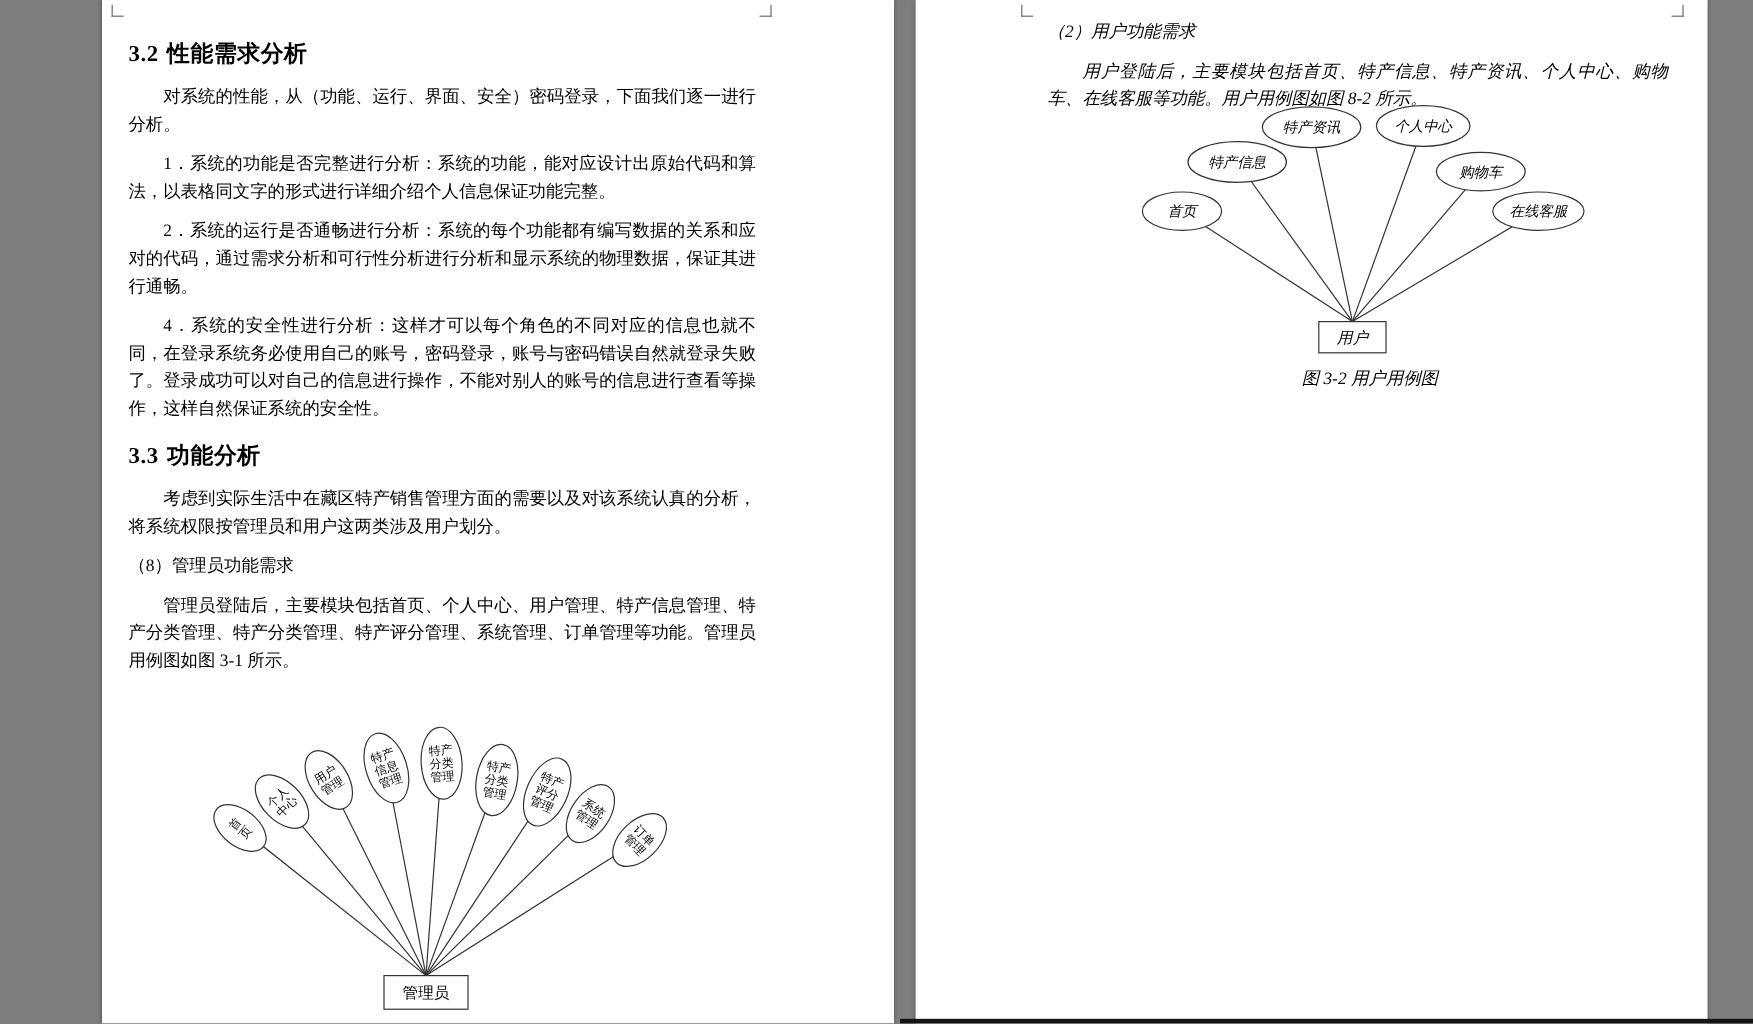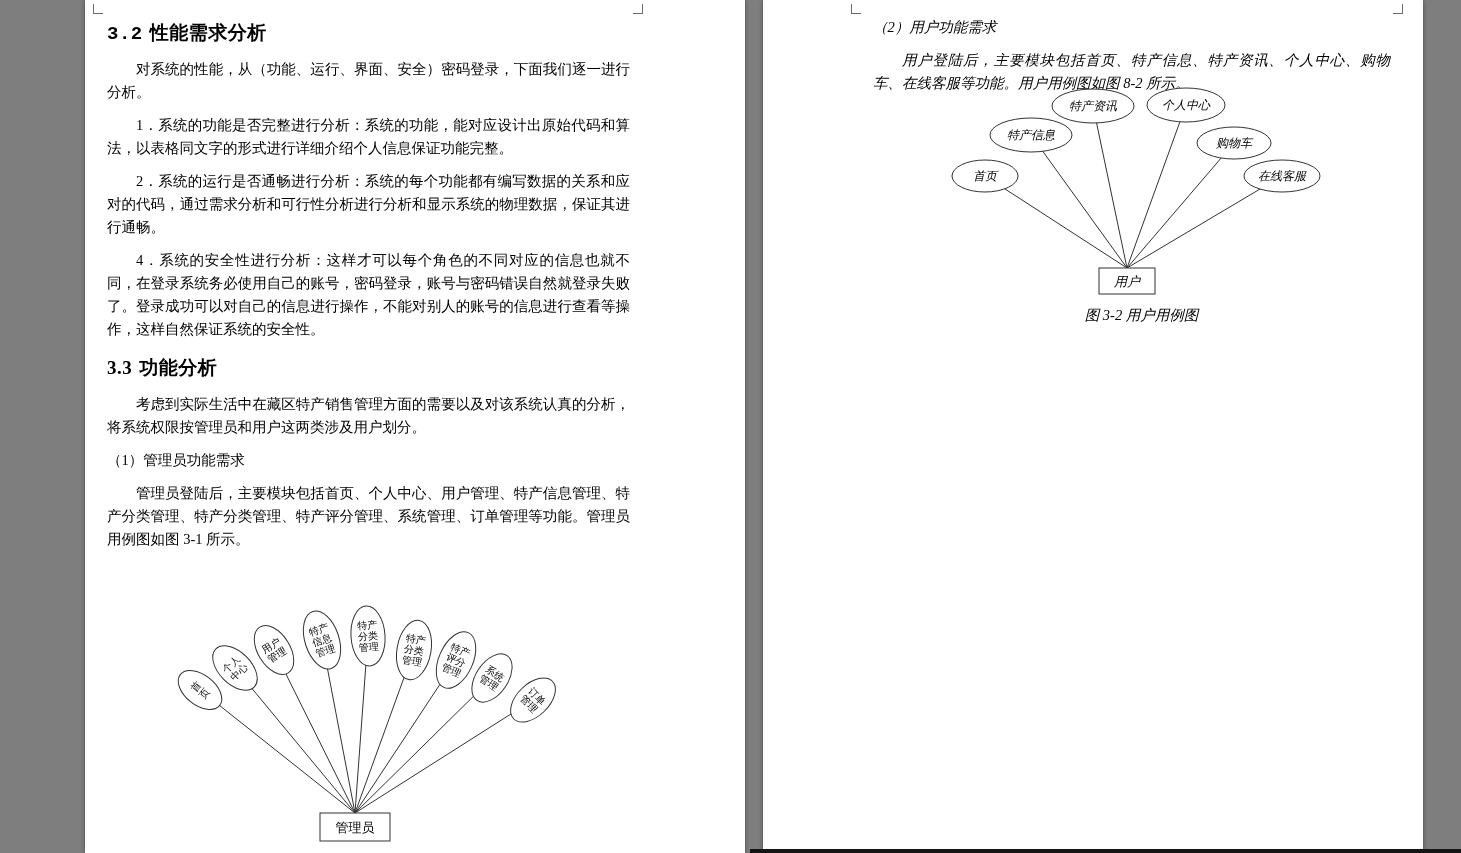--- a/index.html
+++ b/index.html
@@ -27,21 +27,21 @@
     width: 10px;
     height: 10px;
   }
   .crop.tl { border-left: 1px solid #6b6b6b; border-bottom: 1px solid #6b6b6b; }
   .crop.tr { border-right: 1px solid #6b6b6b; border-bottom: 1px solid #6b6b6b; }
 
   .content-left  { position: absolute; left: 22px;  width: 523px; top: 20px; }
   .content-right { position: absolute; left: 110px; width: 517px; top: 16px; }
 
   h2.sec { font-size: 19px; font-weight: bold; margin: 14px 0 12px 0; letter-spacing: 0.5px; }
-  h2.sec.first { margin-top: 0; font-family: Liberation Mono, monospace; }
+  h2.sec.first { margin-top: 12px; }
   h2.sec .sec-title { margin-left: 7px; }
 
   p.body {
     font-size: 14.5px;
     line-height: 23px;
     text-align: justify;
     text-indent: 2em;
     margin-bottom: 10px;
   }
   p.noindent { text-indent: 0; }
@@ -80,21 +80,21 @@
     <h2 class="sec first"><span>3.2</span><span class="sec-title">性能需求分析</span></h2>
 
     <p class="body">对系统的性能，从（功能、运行、界面、安全）密码登录，下面我们逐一进行分析。</p>
     <p class="body">1．系统的功能是否完整进行分析：系统的功能，能对应设计出原始代码和算法，以表格同文字的形式进行详细介绍个人信息保证功能完整。</p>
     <p class="body">2．系统的运行是否通畅进行分析：系统的每个功能都有编写数据的关系和应对的代码，通过需求分析和可行性分析进行分析和显示系统的物理数据，保证其进行通畅。</p>
     <p class="body">4．系统的安全性进行分析：这样才可以每个角色的不同对应的信息也就不同，在登录系统务必使用自己的账号，密码登录，账号与密码错误自然就登录失败了。登录成功可以对自己的信息进行操作，不能对别人的账号的信息进行查看等操作，这样自然保证系统的安全性。</p>
 
     <h2 class="sec"><span>3.3</span><span class="sec-title">功能分析</span></h2>
 
     <p class="body">考虑到实际生活中在藏区特产销售管理方面的需要以及对该系统认真的分析，将系统权限按管理员和用户这两类涉及用户划分。</p>
-    <p class="body noindent">（1）管理员功能需求</p>
+    <p class="body noindent">（8）管理员功能需求</p>
     <p class="body">管理员登陆后，主要模块包括首页、个人中心、用户管理、特产信息管理、特产分类管理、特产分类管理、特产评分管理、系统管理、订单管理等功能。管理员用例图如图 3-1 所示。</p>
   </div>
 
   <svg class="diagram" id="svg-admin" viewBox="0 0 660 253">
       <line x1="115" y1="90" x2="270" y2="213" stroke="#333333" stroke-width="1"></line>
       <line x1="150" y1="68" x2="270" y2="213" stroke="#333333" stroke-width="1"></line>
       <line x1="189" y1="50" x2="270" y2="213" stroke="#333333" stroke-width="1"></line>
       <line x1="237" y1="40" x2="270" y2="213" stroke="#333333" stroke-width="1"></line>
       <line x1="283" y1="36" x2="270" y2="213" stroke="#333333" stroke-width="1"></line>
       <line x1="329" y1="50" x2="270" y2="213" stroke="#333333" stroke-width="1"></line>

